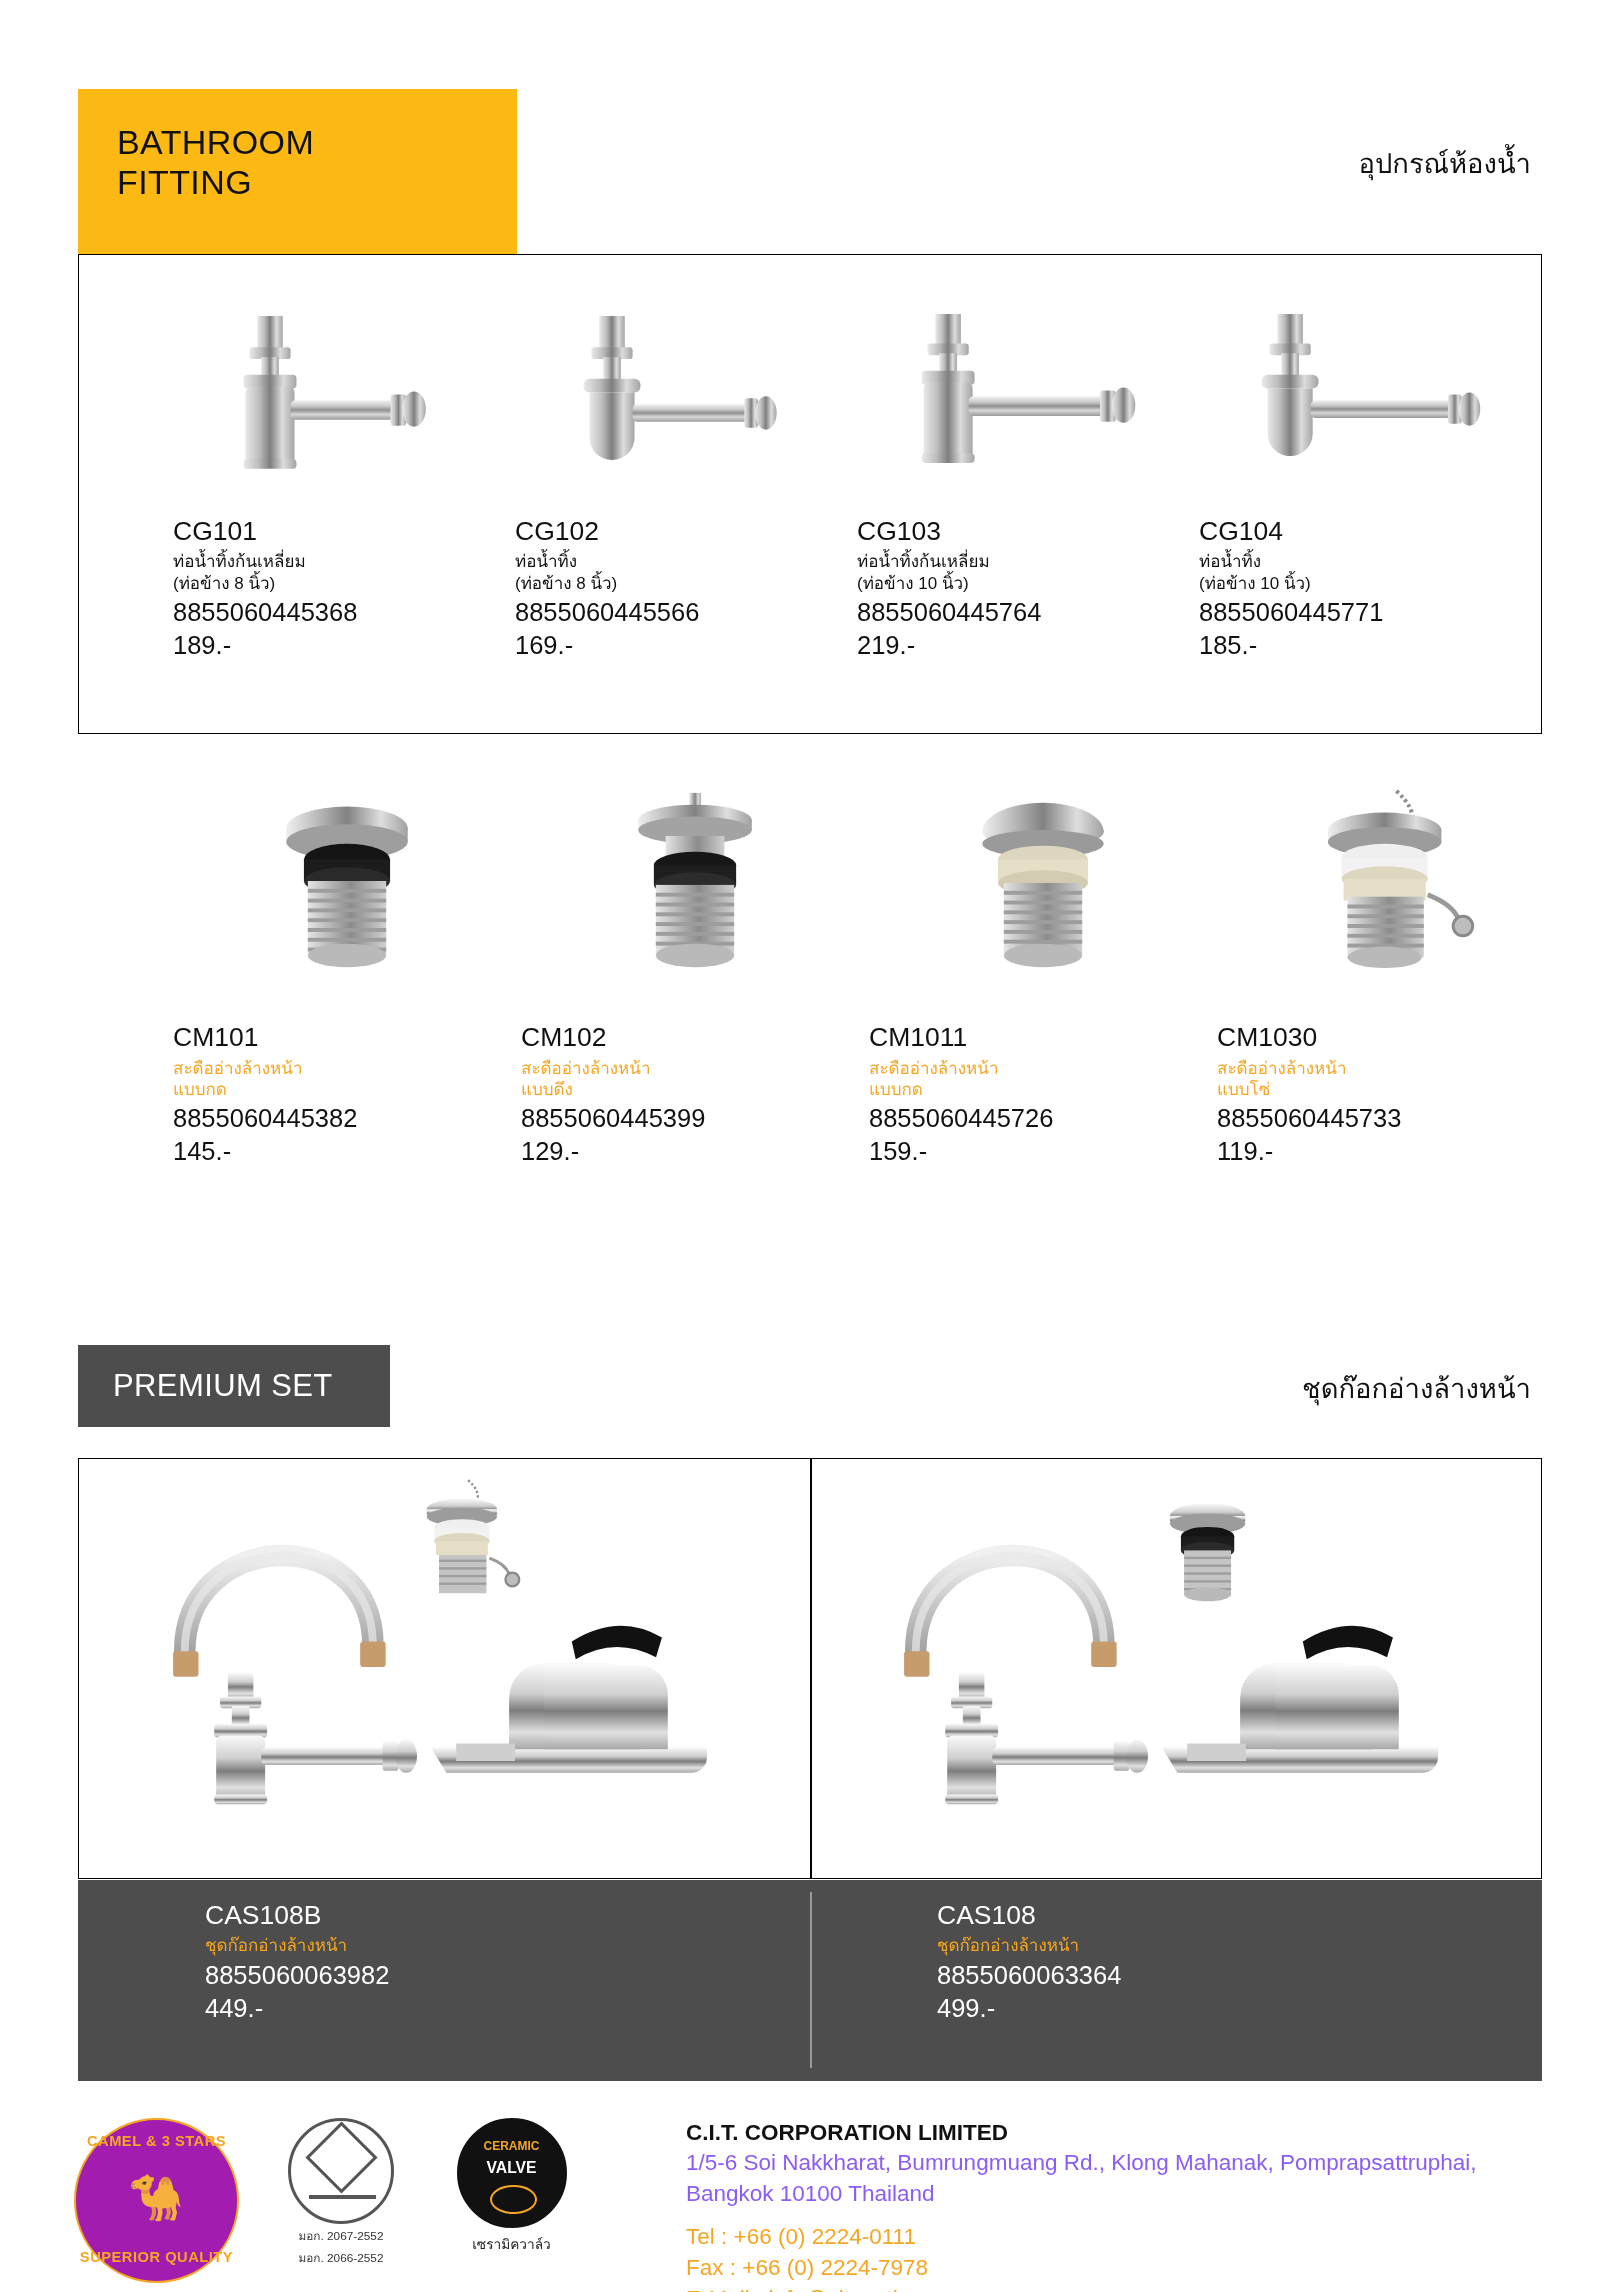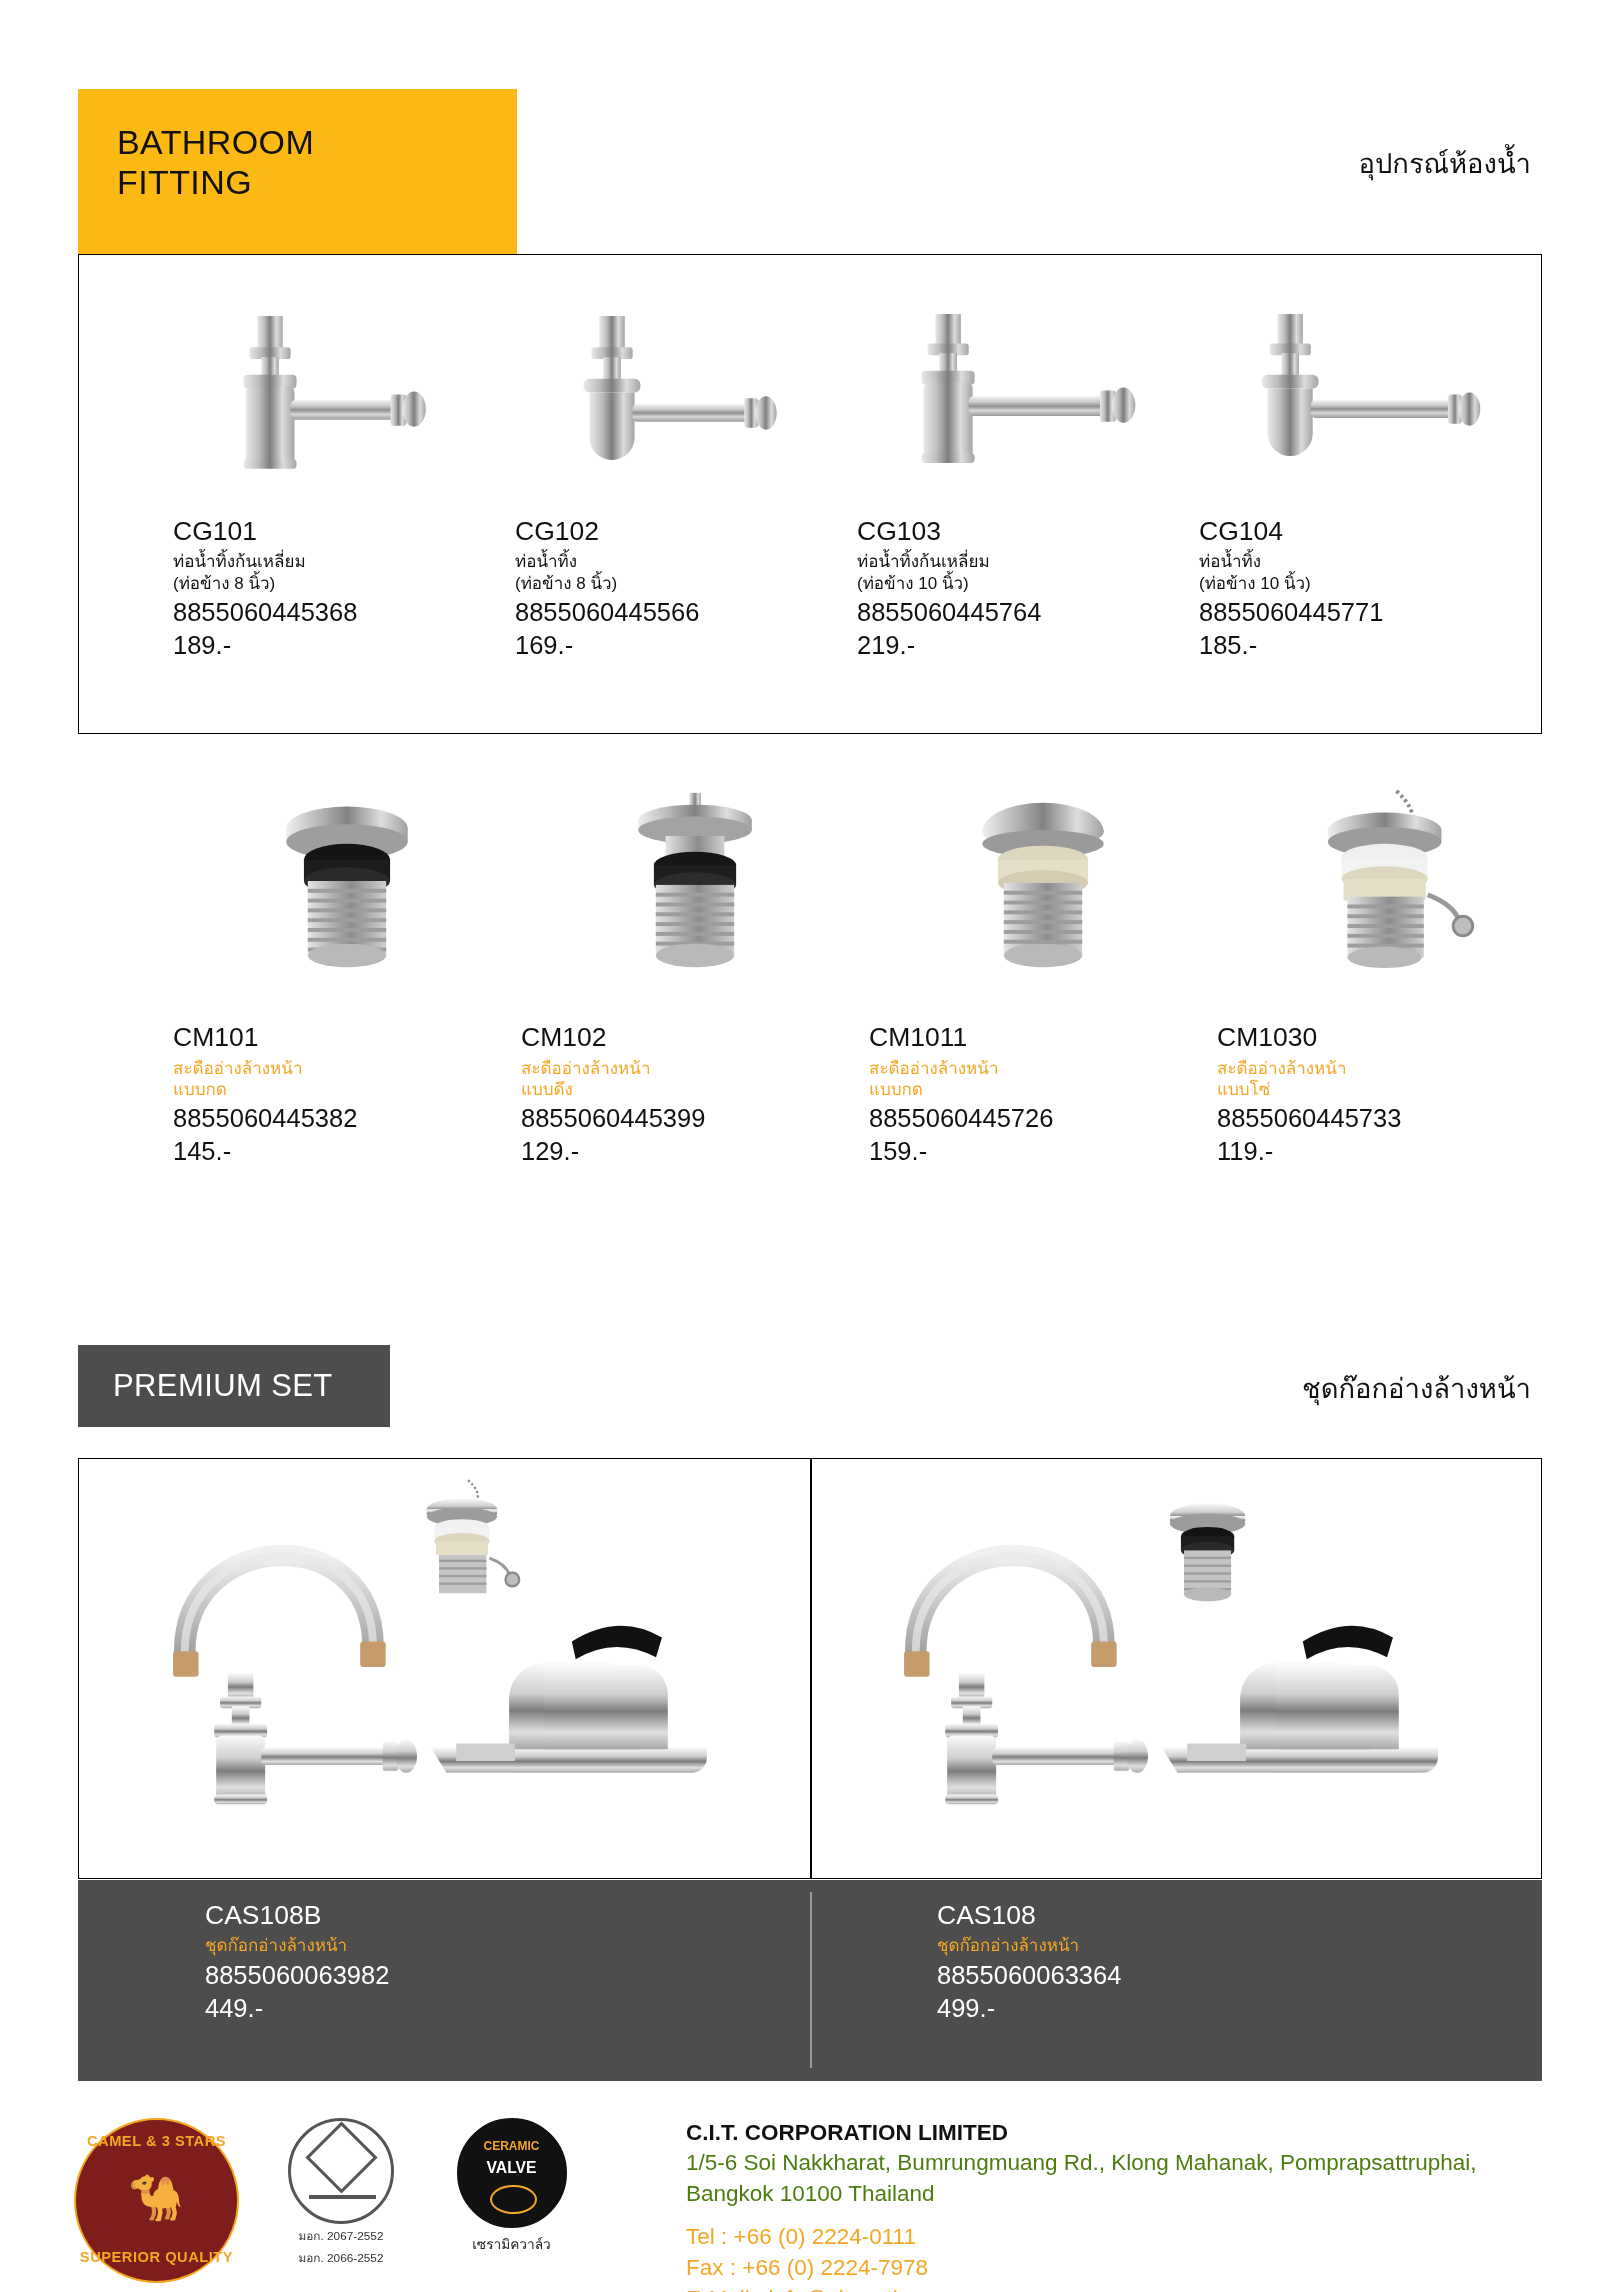--- a/index.html
+++ b/index.html
@@ -182,21 +182,21 @@
     align-items: flex-start;
     gap: 43px;
   }
   .logo-camel {
     width: 165px;
     height: 165px;
     border-radius: 50%;
     border: 2.9px solid #F5A623;
     position: relative;
     box-sizing: border-box;
-    background: #7f1d1d;
+    background: #a21caf;
   }
   .logo-camel .ring-top {
     position: absolute;
     top: 13.7px;
     left: 0;
     width: 100%;
     text-align: center;
     font-size: 14.7px;
     font-weight: bold;
     color: #F5A623;
@@ -320,21 +320,21 @@
     top: 19.6px;
   }
   .company {
     font-size: 22.5px;
     color: #111;
     font-weight: bold;
     margin-bottom: 2.9px;
   }
   .address {
     font-size: 22.5px;
-    color: #4d7c0f;
+    color: #8b5cf6;
     line-height: 1.35;
   }
   .contact {
     margin-top: 11.8px;
     font-size: 22.5px;
     color: #F5A623;
     line-height: 1.38;
   }
 
   

